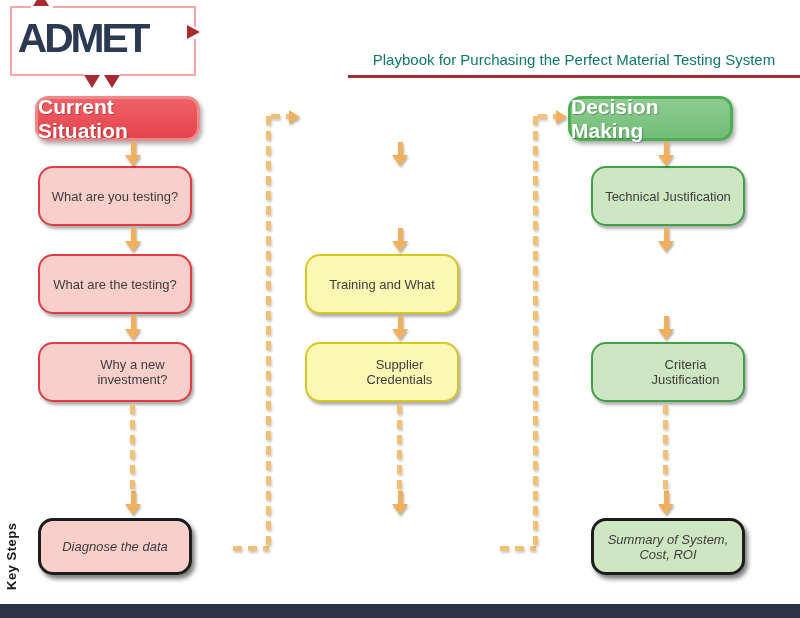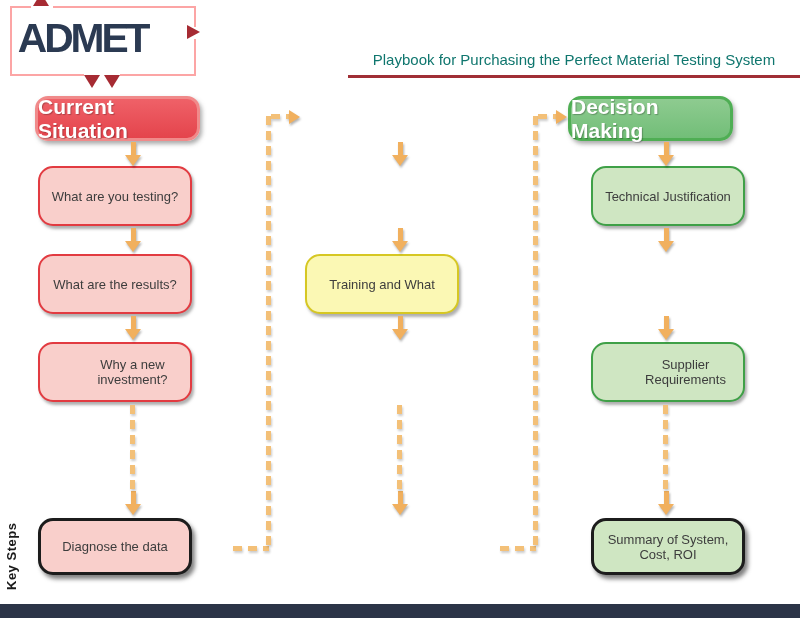--- a/index.html
+++ b/index.html
@@ -40,21 +40,21 @@
 
   
   .box { position:absolute; width:154px; height:60px; box-sizing:border-box;
          border-radius:15px; display:flex; align-items:center; justify-content:center;
          text-align:center; font-size:13px; color:#3d3d3d; padding:4px 8px;
          box-shadow:2px 3px 3px rgba(110,110,110,0.55); }
   .b-red    { background:#f9cfcb; border:2px solid #e23b41; }
   .b-yellow { background:#fbf8b4; border:2px solid #d6c723; }
   .b-green  { background:#cfe6c2; border:2px solid #3fa047; }
   .summary  { border:3px solid #1c1c1c !important; height:57px;
-              box-shadow:3px 4px 4px rgba(60,60,60,0.65); }
+              box-shadow:3px 4px 4px rgba(60,60,60,0.65);font-style:italic; }
   .c1 { left:38px; }  .c2 { left:305px; }  .c3 { left:571px;margin-left:20px; }
   .r1 { top:166px; }  .r2 { top:254px; }  .r3 { top:342px;padding-left:43px; }  .r4 { top:518px; }
 
   
   .arrow-down { position:absolute; width:16px; filter:drop-shadow(1px 2px 1px rgba(0,0,0,0.3)); }
   .arrow-down::before { content:""; display:block; margin:0 auto; width:5px; height:13px; background:#f1b05e; }
   .arrow-down::after  { content:""; display:block; width:0; height:0;
                         border-left:8px solid transparent; border-right:8px solid transparent;
                         border-top:11px solid #f1b05e; }
   .arrow-right-head { position:absolute; width:0; height:0;
@@ -91,28 +91,29 @@
     <span class="tri tri-b2"></span>
   </div>
 
   <div class="title">Playbook for Purchasing the Perfect Material Testing System</div>
   <div class="title-underline"></div>
 
   <div class="hdr hdr-red">Current Situation</div>
   <div class="hdr hdr-green">Decision Making</div>
 
   <div class="box b-red c1 r1">What are you testing?</div>
-  <div class="box b-red c1 r2">What are the results?</div>
+  <div class="box b-red c1 r2">What are the testing?</div>
   <div class="box b-red c1 r3">Why a new investment?</div>
   <div class="box b-red summary c1 r4">Diagnose the data</div>
 
   <div class="box b-yellow c2 r2">Training and What</div>
+  <div class="box b-yellow c2 r3">Supplier Credentials</div>
 
   <div class="box b-green c3 r1">Technical Justification</div>
-  <div class="box b-green c3 r3">Supplier Requirements</div>
+  <div class="box b-green c3 r3">Criteria Justification</div>
   <div class="box b-green summary c3 r4">Summary of System, Cost, ROI</div>
 
   <div class="arrow-down" style="left:125px; top:142px;"></div>
   <div class="arrow-down" style="left:125px; top:228px;"></div>
   <div class="arrow-down" style="left:125px; top:316px;"></div>
   <div class="arrow-down" style="left:125px; top:491px;"></div>
 
   <div class="arrow-down" style="left:392px; top:142px;"></div>
   <div class="arrow-down" style="left:392px; top:228px;"></div>
   <div class="arrow-down" style="left:392px; top:316px;"></div>

